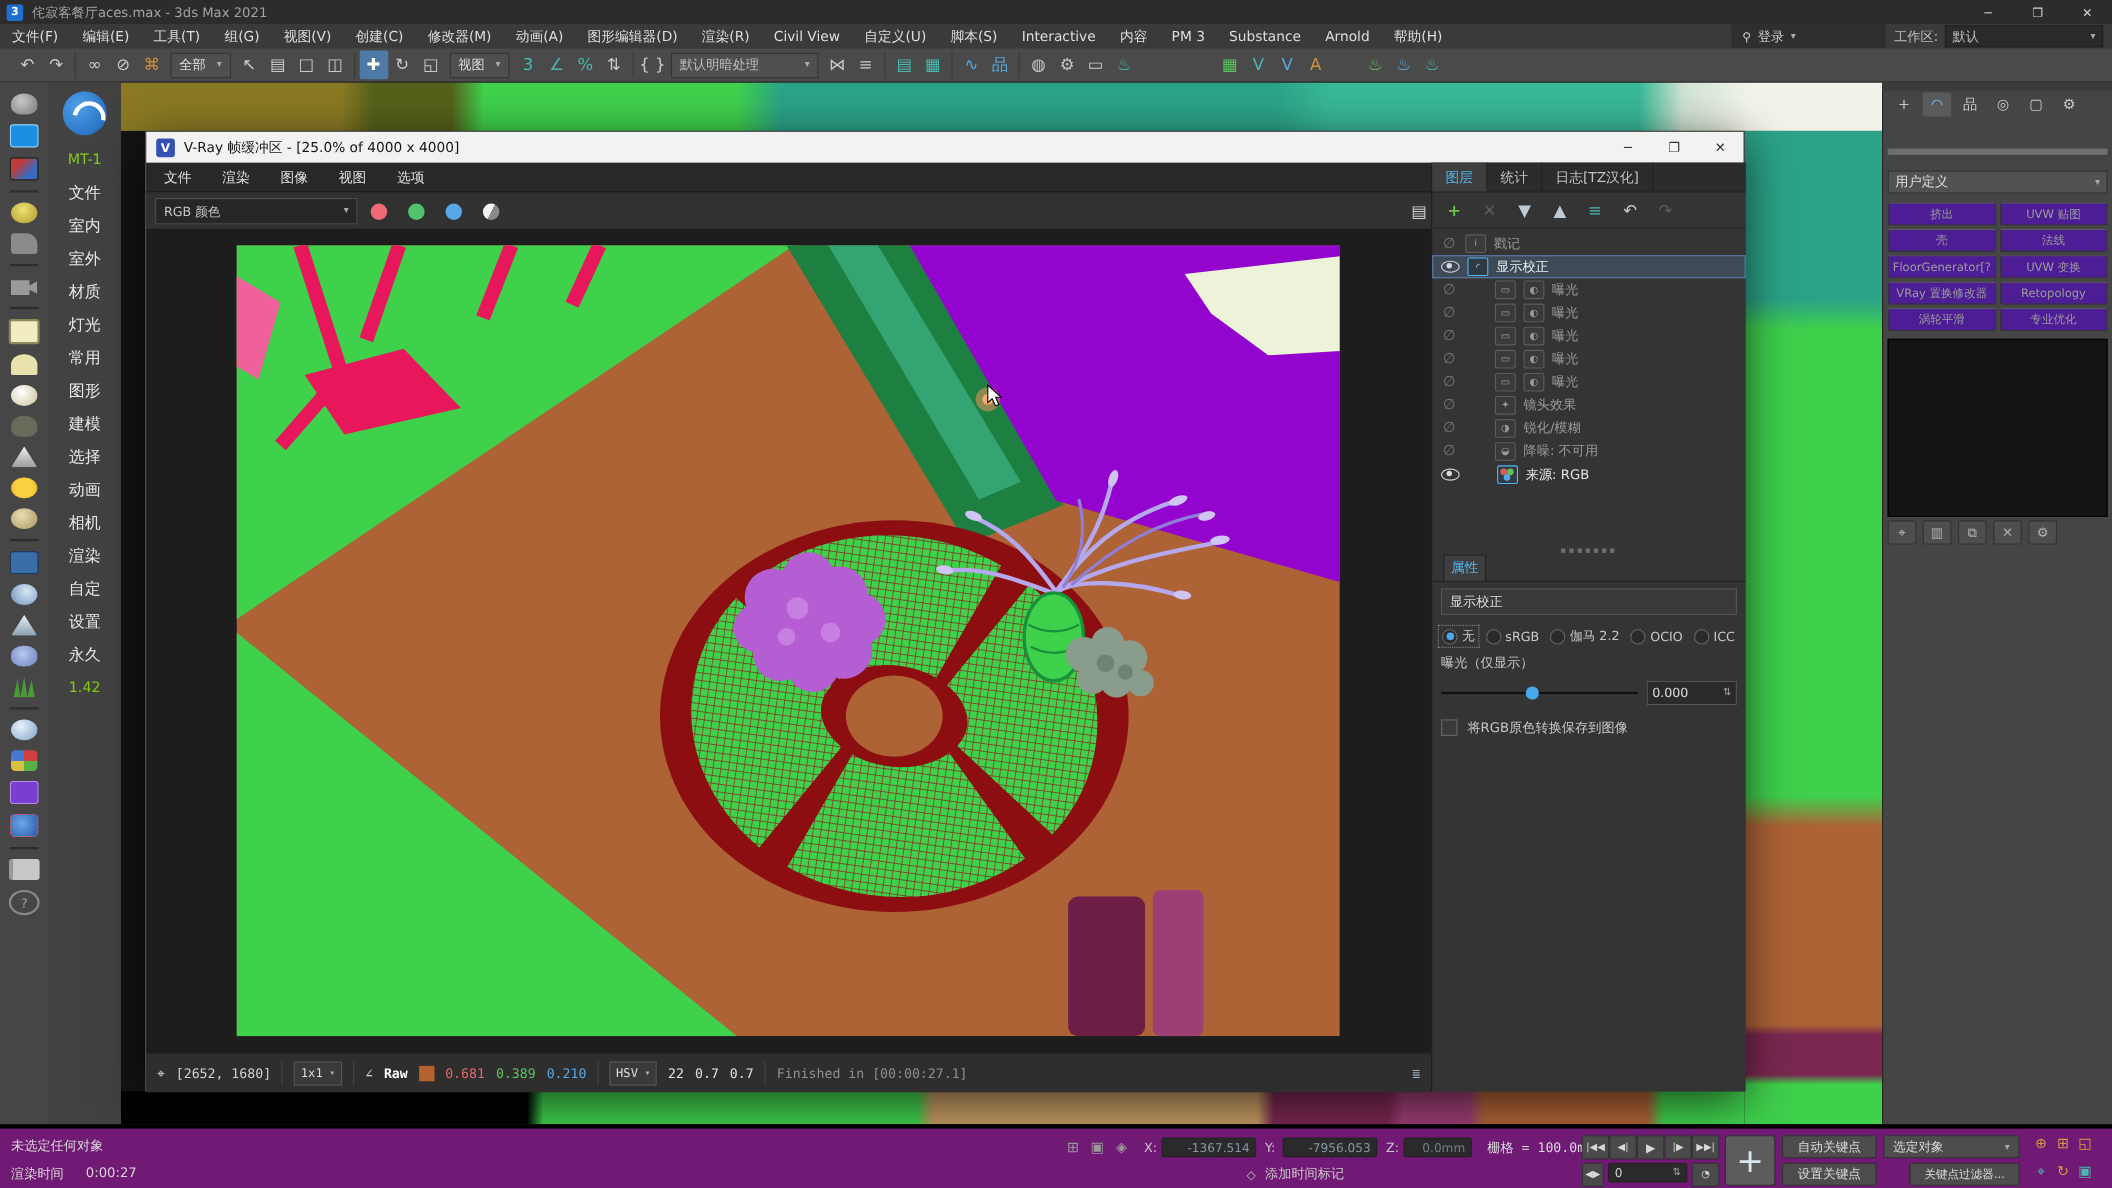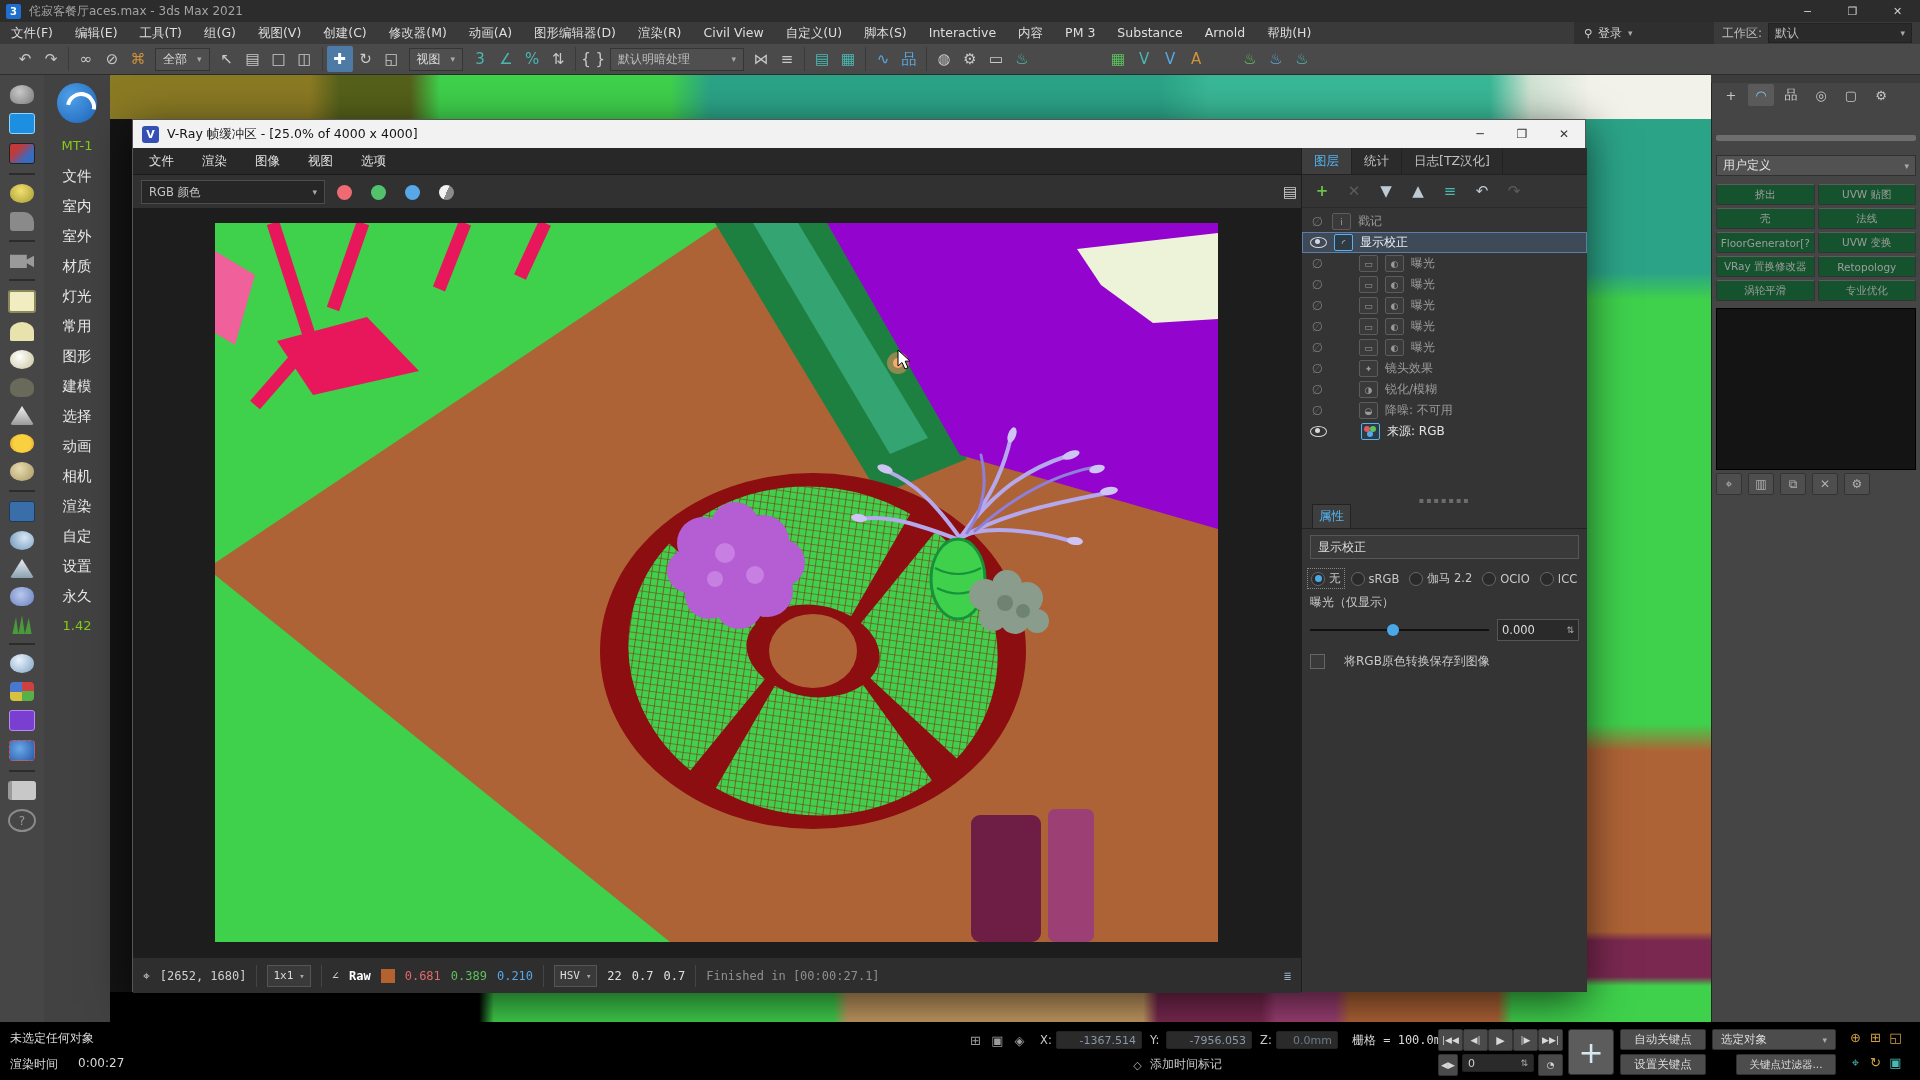--- a/index.html
+++ b/index.html
@@ -116,39 +116,39 @@
   .rwrap{display:flex;align-items:center;gap:4px;padding:2px 3px;font-size:11.5px;color:#c8c8c8;white-space:nowrap}
   .rwrap.on{outline:1px dotted #888}
   .radio{width:12px;height:12px;border-radius:50%;background:#2a2a2a;border:1px solid #666;position:relative;flex:none}
   .radio.on::after{content:"";position:absolute;left:2.5px;top:2.5px;width:7px;height:7px;border-radius:50%;background:#49a8e8}
   #pexpo{padding:2px 8px;color:#c8c8c8;font-size:12px}
   #psliderrow{display:flex;align-items:center;gap:8px;padding:6px 8px}
   #ptrack{flex:1;height:2px;background:#111;position:relative}
   #phandle{position:absolute;left:43%;top:-5px;width:12px;height:12px;border-radius:50%;background:#49a8e8}
   #pval{width:72px;height:20px;background:#2a2a2a;border:1px solid #555;display:flex;align-items:center;
         justify-content:space-between;padding:0 4px;color:#ddd;font-size:11.5px}
-  #pcheckrow{display:flex;align-items:center;gap:19px;padding:6px 8px;color:#c8c8c8;font-size:12px}
+  #pcheckrow{display:flex;align-items:center;gap:9px;padding:6px 8px;color:#c8c8c8;font-size:12px}
   #pcheck{width:13px;height:13px;background:#3a3a3a;border:1px solid #666;flex:none}
   
   #panel{left:1711px;top:83px;width:209px;height:939px;background:#454545;border-left:1px solid #262626;box-sizing:border-box}
   #ptabs{height:24px;display:flex;align-items:center;padding:0 6px;gap:4px}
   .pti{width:26px;height:22px;display:flex;align-items:center;justify-content:center;color:#c8c8c8;font-size:13px;border-radius:2px}
   .pti.on{background:#5a5a5a;color:#7fc4f0}
   #plight{position:absolute;left:4px;top:52px;width:200px;height:6px;background:#6e6e6e;border-radius:2px}
   #mlist{position:absolute;left:4px;top:72px;width:200px;height:21px;background:#525252;border:1px solid #303030;
          display:flex;align-items:center;justify-content:space-between;padding:0 6px;box-sizing:border-box;color:#e0e0e0}
   #pbtns{position:absolute;left:4px;top:101px;width:200px;display:grid;grid-template-columns:1fr 1fr;gap:3px}
-  .pbtn{height:19px;background:#14532d;border:1px solid #333;border-top-color:#5c5c5c;border-radius:2px;color:#9d9d9d;
+  .pbtn{height:19px;background:#4c1d95;border:1px solid #333;border-top-color:#5c5c5c;border-radius:2px;color:#9d9d9d;
         font-size:10.5px;display:flex;align-items:center;justify-content:center;overflow:hidden;white-space:nowrap}
   #pstack{position:absolute;left:4px;top:225px;width:198px;height:160px;background:#141414;border:1px solid #000}
   #pstackicons{position:absolute;left:4px;top:390px;width:200px;display:flex;gap:6px}
   .psi{width:24px;height:20px;display:flex;align-items:center;justify-content:center;color:#b0b0b0;font-size:12px;
        background:#4e4e4e;border:1px solid #333;border-radius:2px}
   
-  #statusbar{left:0;top:1022px;width:1920px;height:58px;background:#000000;border-top:1px solid #000000;box-sizing:border-box}
+  #statusbar{left:0;top:1022px;width:1920px;height:58px;background:#701a75;border-top:4px solid #000000;box-sizing:border-box}
   .sbtext{position:absolute;font-size:12px;color:#d8d8d8;white-space:nowrap}
   .sfield{position:absolute;height:18px;background:#2a2a2a;border:1px solid #222;border-radius:2px;color:#8a97a8;
           font-size:11px;display:flex;align-items:center;justify-content:flex-end;padding:0 5px;box-sizing:border-box}
   .slab{position:absolute;font-size:11.5px;color:#c8c8c8}
   .pbcell{position:absolute;width:23px;height:20px;background:#4a4a4a;border:1px solid #333;display:flex;align-items:center;
           justify-content:center;color:#d8d8d8;font-size:9px;border-radius:2px}
   .sbbtn{position:absolute;height:21px;background:#4c4c4c;border:1px solid #303030;border-radius:2px;color:#dcdcdc;
          font-size:11.5px;display:flex;align-items:center;justify-content:center;padding:0 8px;box-sizing:border-box}
   .navi{position:absolute;width:19px;height:19px;display:flex;align-items:center;justify-content:center;font-size:13px;border-radius:2px}
   #bigkey{position:absolute;left:1568px;top:6px;width:44px;height:44px;background:#5c5c5c;border:1px solid #2e2e2e;

